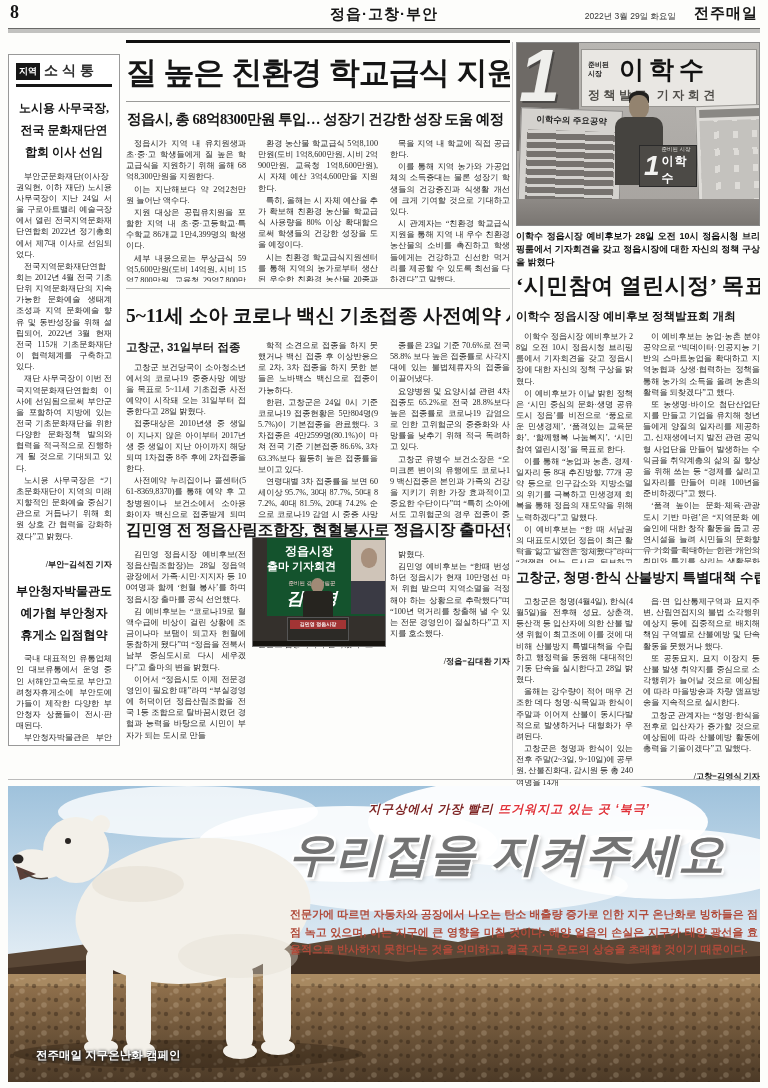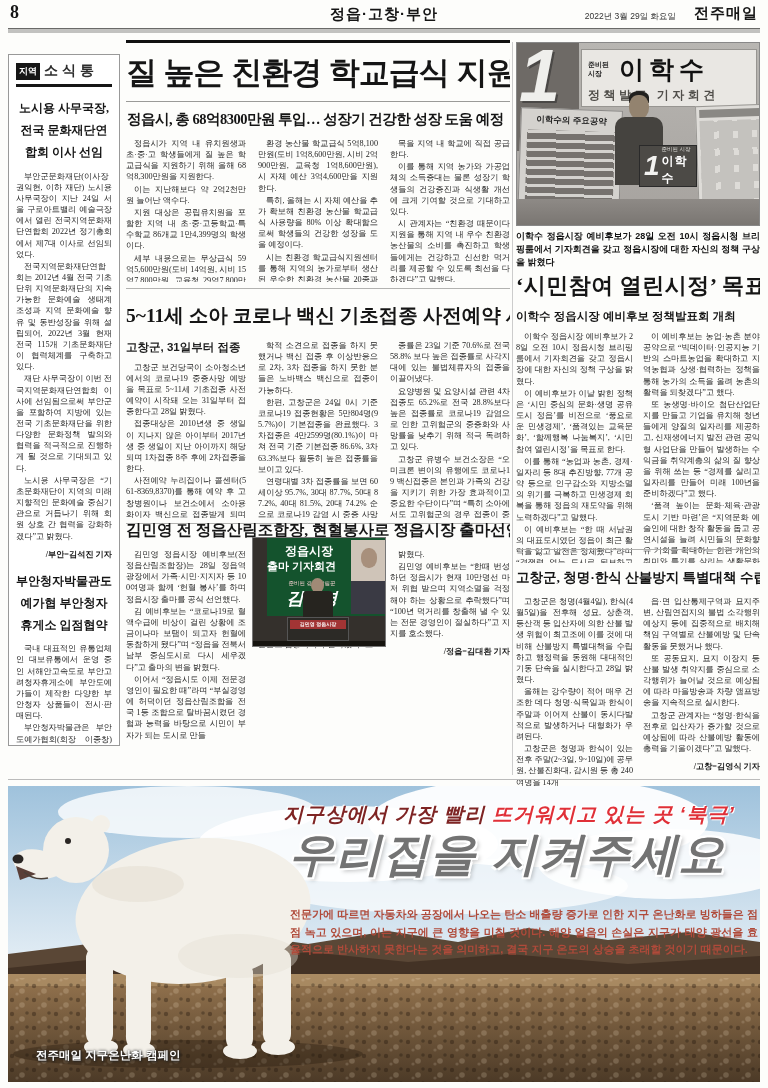--- a/index.html
+++ b/index.html
@@ -15,21 +15,21 @@
   .headrule{left:8px;right:8px;top:28px;height:4px;background:#c2c2c0;border-top:1px solid #6a6a68;}
   
   .sidebar{left:8px;top:54px;width:112px;height:692px;border:1px solid #999;box-sizing:border-box;
            padding:7px 7px;overflow:hidden;background:#fff;}
   .shead{display:flex;align-items:flex-end;gap:4px;border-bottom:3px solid #161616;padding-bottom:4px;}
   .slabel{background:#161616;color:#fff;font-size:9px;font-weight:bold;padding:2px 3px;}
   .stitle{font-size:14px;font-weight:900;letter-spacing:4px;color:#2c2c2c;}
   .sitem-h{font-size:12px;font-weight:bold;text-align:center;line-height:1.85;margin:10px 0 7px;}
   .col p{margin:0 0 1px;text-indent:8px;}
   .bodytxt{font-size:8.2px;line-height:1.36;text-align:justify;word-break:break-all;color:#1d1d1d;}
-  .byline{font-size:8.2px;font-weight:bold;text-align:right;margin-top:7px;}
+  .byline{font-size:8.2px;font-weight:bold;text-align:right;margin-top:17px;}
   
   .a1{left:126px;top:40px;width:384px;}
   .thick{border-top:3px solid #111;}
   .h-main{font-size:31px;font-weight:900;letter-spacing:-1px;padding:9px 0 7px;
           text-align:justify;text-align-last:justify;white-space:nowrap;overflow:hidden;}
   .thin{border-top:1px solid #9a9a98;}
   .subhead1{font-size:14.5px;font-weight:bold;padding:8px 1px 9px;letter-spacing:-0.5px;}
   .cols{display:flex;gap:12px;overflow:hidden;}
   .cols>div{width:120px;flex:0 0 120px;overflow:hidden;}
   .a2{left:126px;top:288px;width:384px;}
@@ -91,21 +91,21 @@
   .kp-name{left:4px;top:49px;width:82px;text-align:center;font-size:17px;font-weight:900;font-style:italic;color:#fff;}
   .kp-port{right:0;top:2px;width:36px;height:74px;background:linear-gradient(#cfc4b8 55%,#3a3a44 55%);}
   .kp-porthead{right:10px;top:10px;width:16px;height:20px;background:#a8907c;border-radius:46%;}
   .kp-head{left:58px;top:40px;width:13px;height:15px;background:#a08a76;border-radius:50%;}
   .kp-body{left:50px;top:53px;width:30px;height:32px;background:#26241f;border-radius:4px 4px 0 0;}
   .kp-podium{left:34px;bottom:5px;width:62px;height:24px;background:#2c2a26;border:1px solid #555;box-sizing:border-box;}
   .kp-sign{margin:2px;background:#a23434;color:#fff;font-size:5px;font-weight:bold;text-align:center;line-height:1.3;padding:1px 0;}
   .kp-floor{left:0;bottom:0;width:134px;height:5px;background:#16140f;}
   
   .ad{left:8px;top:786px;width:752px;height:296px;overflow:hidden;background:#cfe2ef;}
-  .ad-tagline{left:262px;right:12px;top:15px;text-align:center;font-size:20px;font-weight:800;font-style:italic;letter-spacing:1px;}
+  .ad-tagline{left:262px;right:12px;top:15px;text-align:center;font-size:12px;font-weight:800;font-style:italic;letter-spacing:1px;}
   .ad-tg-dark{text-shadow:1px 1px 0 #fff,-1px -1px 0 #fff;}
   .ad-tg-red{text-shadow:1px 1px 0 #fff,-1px -1px 0 #fff;}
   .ad-head{left:250px;right:4px;top:38px;text-align:center;font-size:46px;font-weight:900;font-style:italic;letter-spacing:1px;
            text-shadow:2px 2px 0 #fff,-2px -2px 0 #fff,2px -2px 0 #fff,-2px 2px 0 #fff,3px 3px 4px rgba(0,0,0,.25);white-space:nowrap;}
   .ad-body{left:282px;top:120px;width:468px;font-size:11px;font-weight:700;line-height:1.6;text-align:justify;}
   .ad-credit{left:28px;top:262px;font-size:11.5px;font-weight:bold;color:#fff;text-shadow:1px 1px 2px #222,0 0 3px #222;}
 </style>
 </head>
 <body>
 
@@ -156,21 +156,21 @@
         </div>
       <div class="col">
           <p>환경 농산물 학교급식 5억8,100만원(도비 1억8,600만원, 시비 2억900만원, 교육청 1억8,600만원), 시 자체 예산 3억4,600만을 지원한다.</p>
           <p>특히, 올해는 시 자체 예산을 추가 확보해 친환경 농산물 학교급식 사용량을 80% 이상 확대함으로써 학생들의 건강한 성장을 도울 예정이다.</p>
           <p>시는 친환경 학교급식지원센터를 통해 지역의 농가로부터 생산된 우수한 친환경 농산물 20종과 지역 가공업체에서 생산된 가공품 68개 품</p>
         </div>
       <div>
         <div class="col">
             <p>목을 지역 내 학교에 직접 공급한다.</p>
             <p>이를 통해 지역 농가와 가공업체의 소득증대는 물론 성장기 학생들의 건강증진과 식생활 개선에 크게 기여할 것으로 기대하고 있다.</p>
-            <p>시 관계자는 “친환경 때문이다 지원을 통해 지역 내 우수 친환경 농산물의 소비를 촉진하고 학생들에게는 건강하고 신선한 먹거리를 제공할 수 있도록 최선을 다하겠다”고 말했다.</p>
+            <p>시 관계자는 “친환경 학교급식 지원을 통해 지역 내 우수 친환경 농산물의 소비를 촉진하고 학생들에게는 건강하고 신선한 먹거리를 제공할 수 있도록 최선을 다하겠다”고 말했다.</p>
           </div>
 
       </div>
     </div>
     <div class="thin" style="margin-top:6px;border-color:#b2b2b0;"></div>
   </div>
 
   <div class="abs a2">
     <div class="h-serif h-vax">5~11세 소아 코로나 백신 기초접종 사전예약 시작</div>
     <div class="cols bodytxt" style="height:178px;margin-top:11px;justify-content:flex-end;">

